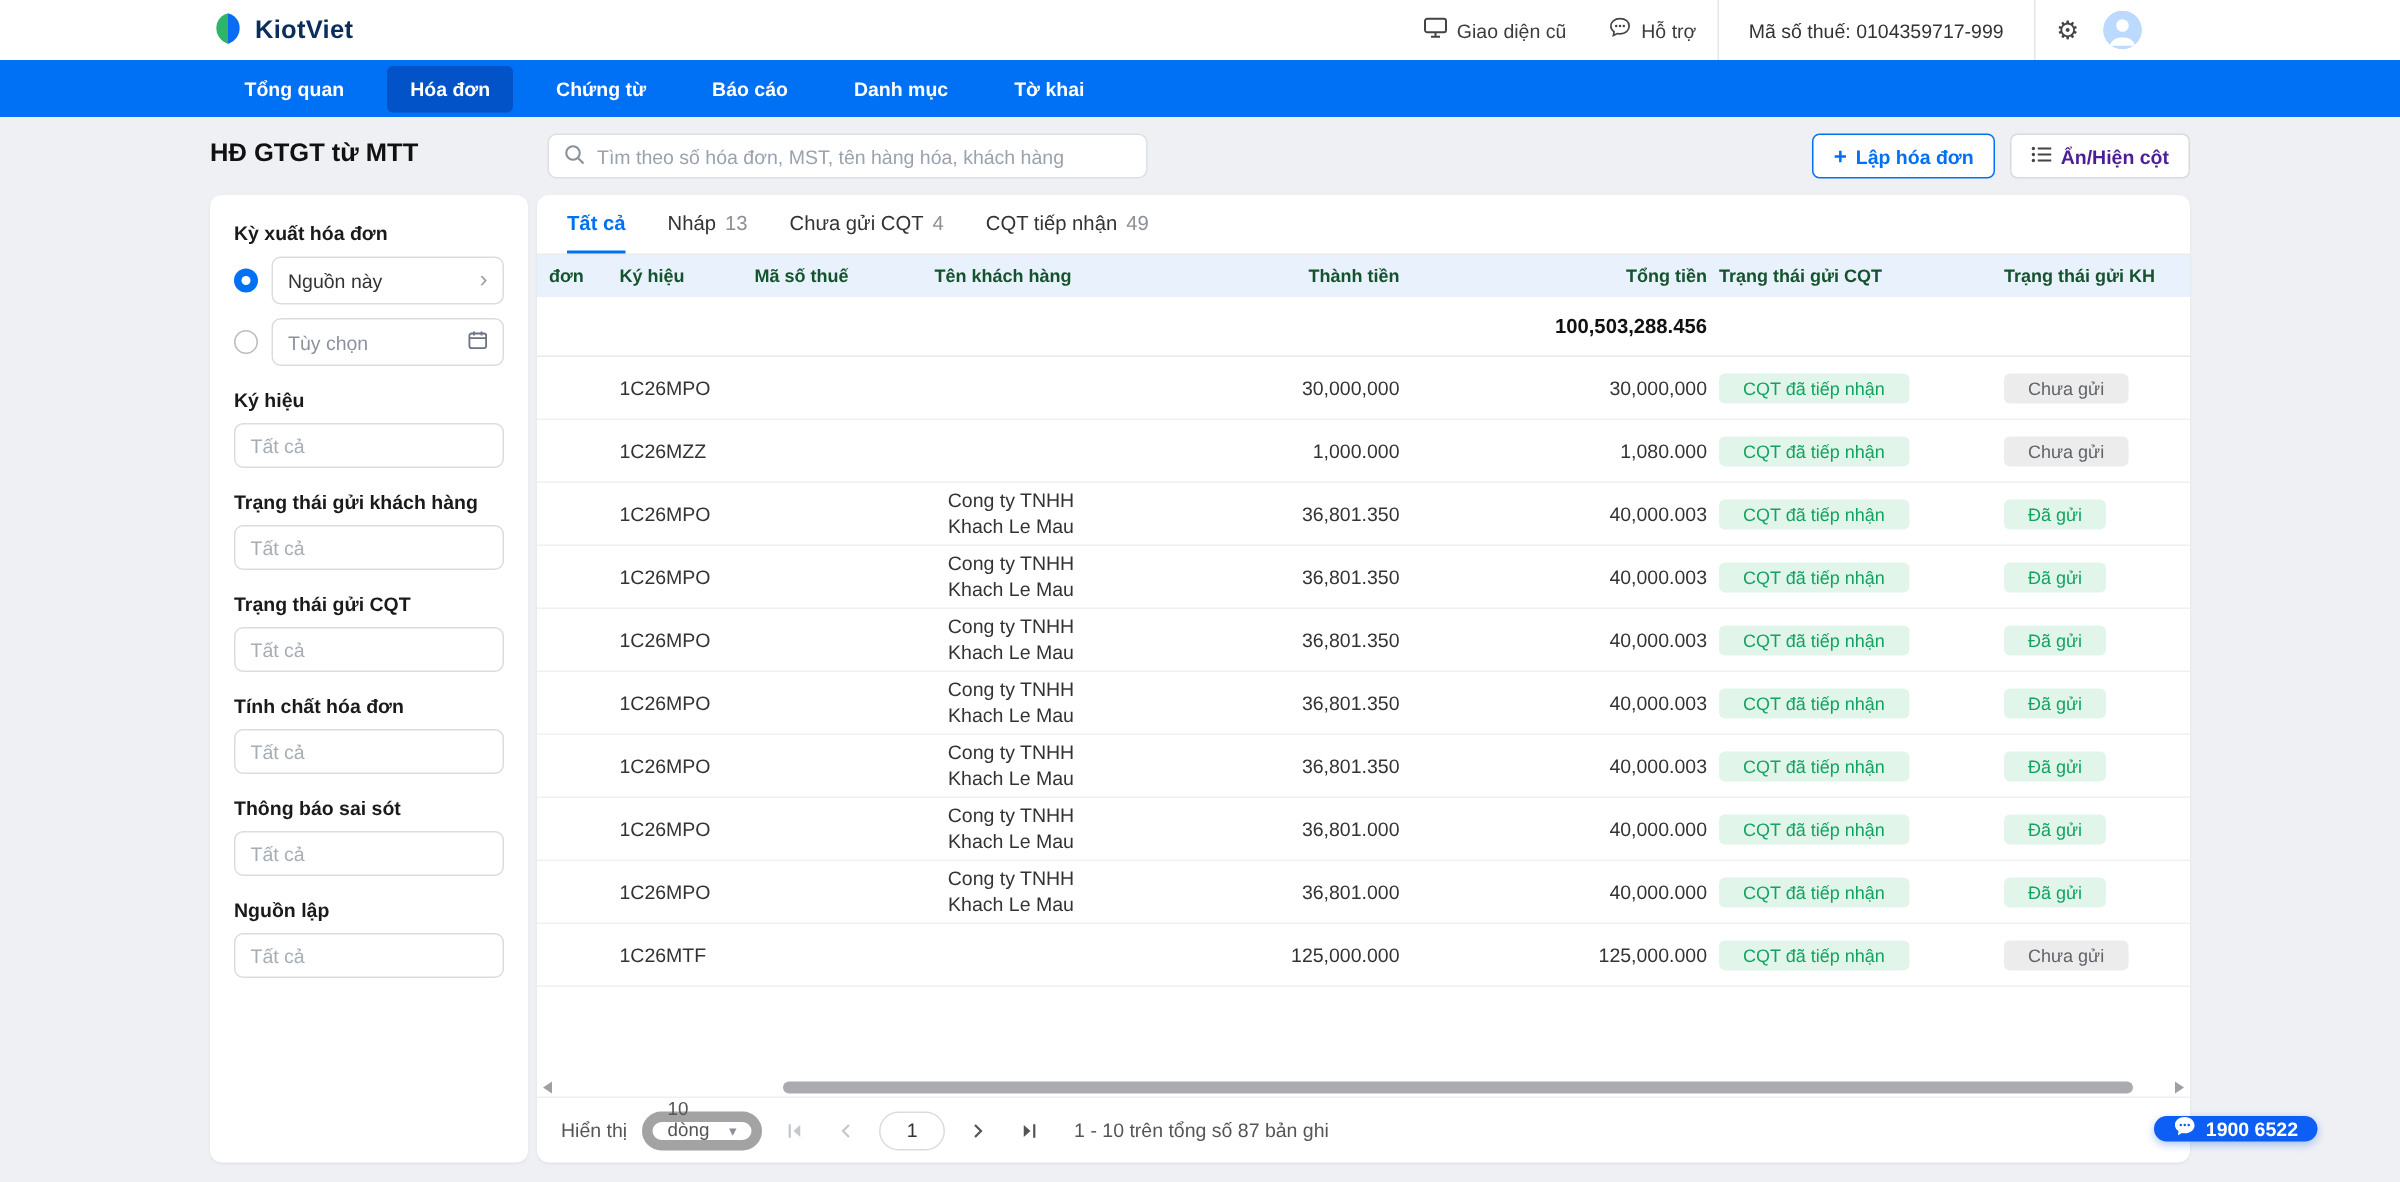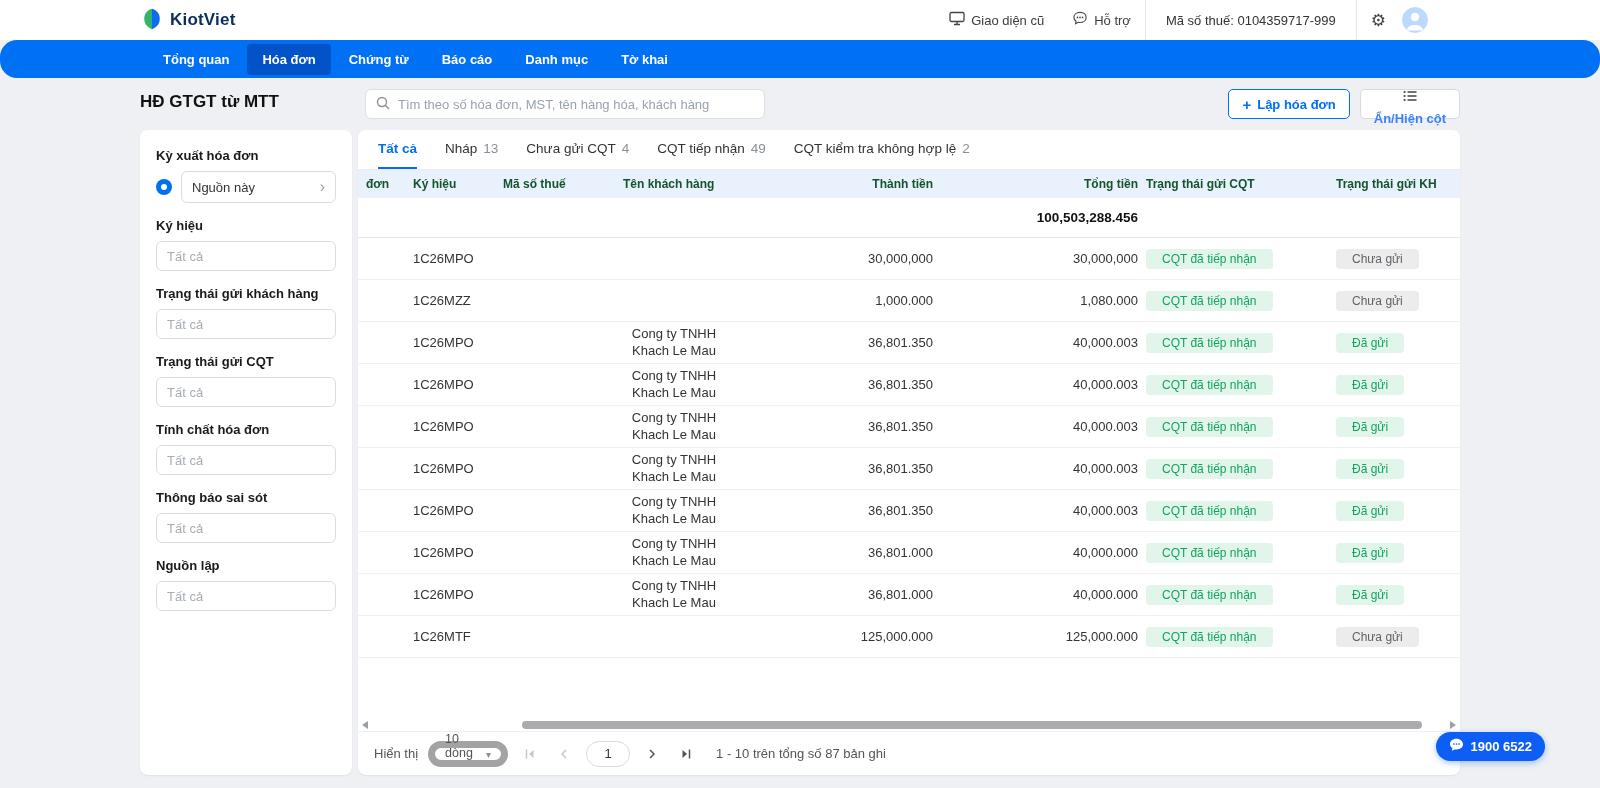--- a/index.html
+++ b/index.html
@@ -14,37 +14,37 @@
   .logo-text { font-size:17px; font-weight:bold; color:#0b2d5b; letter-spacing:.2px; }
   .topbar-right { display:flex; align-items:center; gap:0; color:#3c3c3c; }
   .topbar-item { display:flex; align-items:center; gap:6px; cursor:pointer; padding:0 14px; }
   .tax-code { border-left:1px solid #e6e6e6; border-right:1px solid #e6e6e6;
               padding:0 20px; height:40px; display:flex; align-items:center; color:#333; }
   .gear { font-size:17px; color:#444; padding:0 14px; cursor:pointer; }
   .avatar { width:26px; height:26px; border-radius:50%; overflow:hidden; cursor:pointer; margin-left:2px; }
 
   
   .navbar { position:absolute; top:40px; left:0; right:0; height:38px; background:#0070f4;
-            display:flex; align-items:center; padding-left:148px; gap:3px;border-radius:17px; }
+            display:flex; align-items:center; padding-left:148px; gap:14px; }
   .nav-item { color:#fff; font-size:13px; font-weight:700; padding:8px 15px; border-radius:4px; cursor:pointer; }
   .nav-item.active { background:#0353c8; }
 
   
   .page-title { position:absolute; left:140px; top:92px; font-size:17px; font-weight:bold; color:#111; }
   .search-wrap { position:absolute; left:365px; top:89px; width:400px; height:30px; background:#fff;
                  border:1px solid #dcdfe3; border-radius:6px; display:flex; align-items:center;
                  padding:0 10px; gap:8px; }
   .search-input { border:none; outline:none; flex:1; font-size:13px; color:#8b5cf6; font-family:inherit; background:transparent; }
   .search-input::placeholder { color:#9aa2ad; }
   .actions { position:absolute; right:140px; top:89px; display:flex; gap:10px; }
   .btn { height:30px; border-radius:5px; display:flex; align-items:center; gap:6px; padding:0 13px;
          font-size:13px; background:#fff; cursor:pointer; }
   .btn-primary-outline { border:1px solid #0070f4; color:#0070f4; font-weight:600; }
   .btn-primary-outline .plus { font-size:15px; font-weight:700; }
-  .btn-default { border:1px solid #d7dade; color:#3b82f6; font-weight:600;flex-direction:column; }
+  .btn-default { border:1px solid #d7dade; color:#4c1d95; font-weight:600; }
 
   
   .sidebar { position:absolute; left:140px; top:130px; width:212px; height:645px; background:#fff;
              border-radius:8px; box-shadow:0 1px 2px rgba(0,0,0,.06); padding:14px 16px; }
   .filter-label { font-size:13px; font-weight:bold; color:#1a1a1a; margin:15px 0 8px; }
   .filter-label.first { margin-top:4px; }
   .radio-row { display:flex; align-items:center; gap:9px; margin-bottom:9px; }
   .radio { width:16px; height:16px; border-radius:50%; flex:0 0 16px; }
   .radio.on { background:#0070f4; position:relative; }
   .radio.on::after { content:""; position:absolute; left:5px; top:5px; width:6px; height:6px; border-radius:50%; background:#fff; }
@@ -92,21 +92,21 @@
                align-items:flex-end; justify-content:space-between; padding:0 10px; font-size:12.5px; color:#555; cursor:pointer; background:#fff; }
   .caret { font-size:10px; color:#8a8f98; }
   .pg { width:24px; height:24px; display:flex; align-items:center; justify-content:center; cursor:pointer; }
   .pg.dis { color:#c4c7cb; }
   .pg.en { color:#555; }
   .page-box { width:44px; height:26px; border:1px solid #d9dde2; border-radius:13px; text-align:center;
               font-size:13px; color:#333; outline:none; font-family:inherit; }
   .records { margin-left:8px; color:#555; }
 
   
-  .hotline { position:absolute; right:55px; bottom:27px; height:29px; background:#0d5ef5; border-radius:15px;
+  .hotline { position:absolute; right:55px; bottom:27px; height:17px; background:#0d5ef5; border-radius:15px;
              display:flex; align-items:center; gap:7px; padding:0 13px; color:#fff; font-weight:bold;
              font-size:13px; cursor:pointer; box-shadow:0 2px 6px rgba(13,94,245,.35); }
 </style>
 </head>
 <body>
 
 <header class="topbar">
   <div class="logo">
     <span>
       <svg width="24" height="24" viewBox="0 0 26 26">
@@ -192,20 +192,32 @@
   <div class="filter-label first">Kỳ xuất hóa đơn</div>
 
   <div class="radio-row">
     <span class="radio on"></span>
     <div class="period-box">
       <span>Nguồn này</span>
       <span class="chev">›</span>
     </div>
   </div>
 
+  <div class="radio-row">
+    <span class="radio off"></span>
+    <div class="period-box">
+      <span class="muted-text">Tùy chọn</span>
+      <span>
+        <svg width="13" height="13" viewBox="0 0 14 14">
+            <rect x="1" y="2.5" width="12" height="10.5" rx="1.5" fill="none" stroke="#6b7280" stroke-width="1.3"></rect>
+            <path d="M1 5.8h12M4.3 1v3M9.7 1v3" stroke="#6b7280" stroke-width="1.3"></path>
+          </svg>
+      </span>
+    </div>
+  </div>
 
   <div class="filter-label">Ký hiệu</div>
   <input class="filter-input" type="text" placeholder="Tất cả" style="">
 
   <div class="filter-label">Trạng thái gửi khách hàng</div>
   <input class="filter-input" type="text" placeholder="Tất cả" style="">
 
   <div class="filter-label">Trạng thái gửi CQT</div>
   <input class="filter-input" type="text" placeholder="Tất cả" style="">
 
@@ -229,24 +241,20 @@
       <span>Nháp</span>
       <span class="count">13</span>
     </div>
     <div class="tab">
       <span>Chưa gửi CQT</span>
       <span class="count">4</span>
     </div>
     <div class="tab">
       <span>CQT tiếp nhận</span>
       <span class="count">49</span>
-    </div>
-    <div class="tab">
-      <span>CQT kiểm tra không hợp lệ</span>
-      <span class="count">2</span>
     </div>
   </div>
 
   <div class="grid-row thead">
     <div class="c1">đơn</div>
     <div class="c2">Ký hiệu</div>
     <div class="c3">Mã số thuế</div>
     <div class="c4">Tên khách hàng</div>
     <div class="c5 num">Thành tiền</div>
     <div class="c6 num">Tổng tiền</div>

